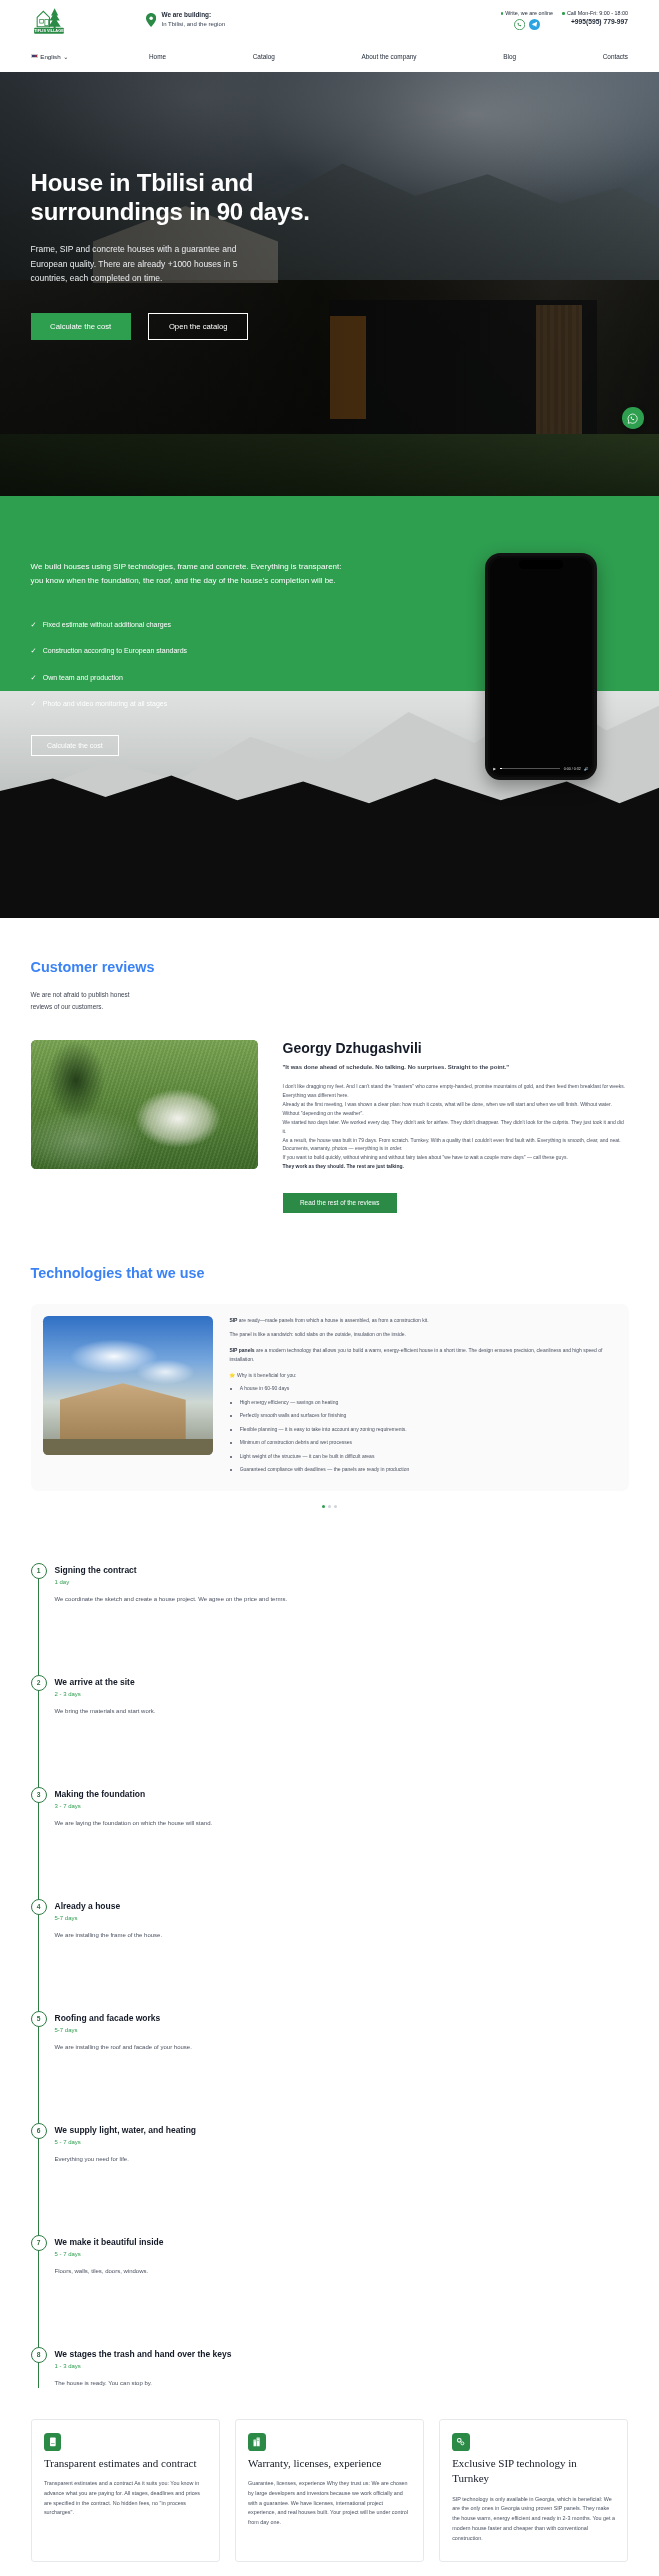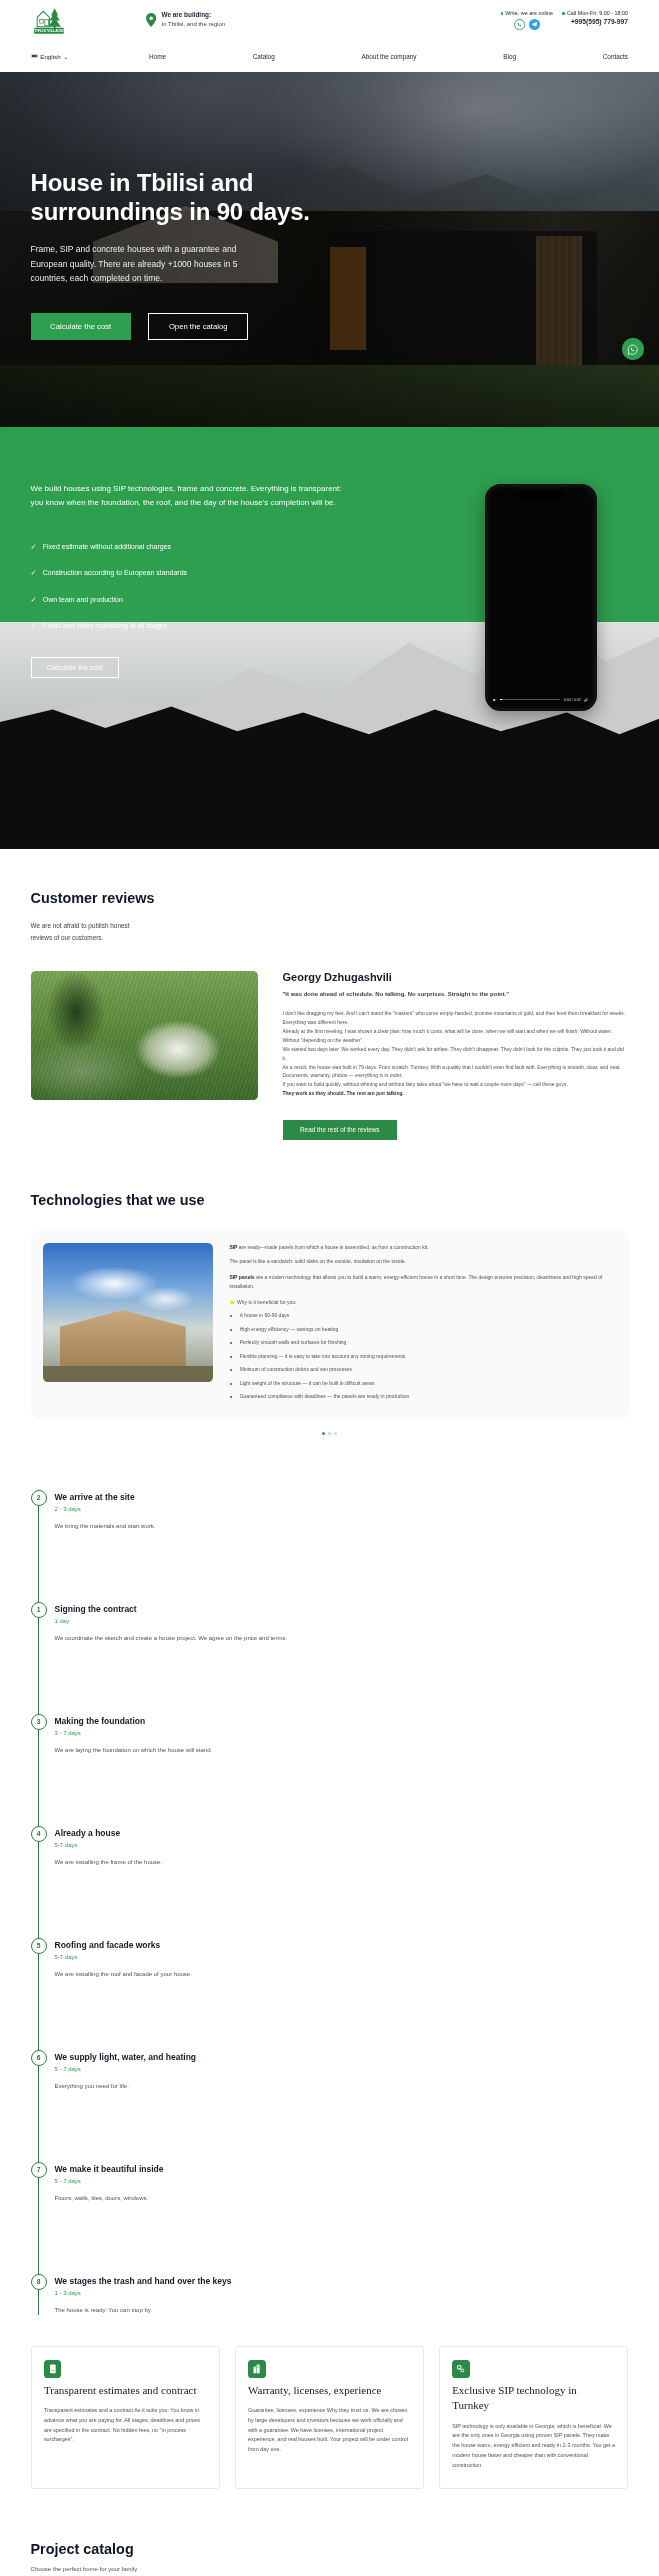--- a/index.html
+++ b/index.html
@@ -36,21 +36,21 @@
   .navbar { height:32px; display:flex; align-items:center; padding: 0 31px; }
   .lang { display:flex; align-items:center; gap:2.6px; font-size:6.2px; }
   .flag { width:6.7px;height:4.6px; display:inline-block; position:relative; overflow:hidden; border:0.3px solid #ccc;}
   .flag i { position:absolute; left:0; right:0; height:0.5px; background:#b22234; }
   .flag .canton { position:absolute; left:0; top:0; width:3.1px;height:2.6px;background:#3c3b6e;}
   .nav-links { margin-left: auto; display:flex; gap:0; width: 479px; justify-content: space-between;}
   .nav-links a { font-size:6.4px; color:#1b2432; text-decoration:none; }
 
   
   .hero {
-    position: relative; height: 355px; overflow:hidden;
+    position: relative; height: 424px; overflow:hidden;
     background: linear-gradient(180deg,#4e5a63 0%, #39434a 28%, #2a2f31 60%, #1d2220 100%);
   }
   .hero-sky { position:absolute; inset:0;
     background:
       radial-gradient(309px 144px at 72% 10%, rgba(216,222,226,.55), rgba(216,222,226,0) 70%),
       radial-gradient(258px 124px at 30% 6%, rgba(190,200,208,.35), rgba(190,200,208,0) 70%),
       linear-gradient(180deg,#6a7885 0%, #55626c 22%, #3c4446 48%, #242a28 78%, #151a16 100%);
   }
   .hero-mtn { position:absolute; left:0; right:0; top:62px; height:134px;
     background: linear-gradient(180deg,#5a6569,#3e4749);
@@ -84,54 +84,54 @@
 
   
   .nine { position:relative; background:#2e9e4f; height:422px; overflow:hidden; }
   .nine-mtn { position:absolute; left:0; right:0; bottom:113px; height:155px; background:#c9cccb;
      clip-path: polygon(0 100%, 16% 72%, 27% 84%, 38% 56%, 50% 74%, 62% 40%, 72% 60%, 84% 30%, 92% 52%, 100% 36%, 100% 100%);}
   .nine-fog { position:absolute; left:0; right:0; bottom:103px; height:124px; background:linear-gradient(180deg,#dfe2e1,#b9bdbc);}
   .nine-dark { position:absolute; left:0; right:0; bottom:0; height:155px; background:#0c0d0c;
      clip-path: polygon(0 18%, 8% 10%, 16% 22%, 26% 8%, 36% 24%, 46% 12%, 56% 26%, 66% 10%, 76% 24%, 86% 12%, 94% 26%, 100% 16%, 100% 100%, 0 100%);}
   .nine-inner { position:relative; width:598px; margin:0 auto; padding-top:37px; z-index:3;}
   .nine h2 { font-size:17.5px; color:#fff; font-weight:700; }
-  .nine .lead { margin-top:18px; font-size:8px; line-height:1.72; color:#fff; max-width:319px;}
+  .nine .lead { margin-top:27px; font-size:8px; line-height:1.72; color:#fff; max-width:319px;}
   .nine ul { margin-top:32px; list-style:none; }
   .nine li { font-size:7px; color:#fff; margin-bottom:17.5px; display:flex; align-items:center; gap:6.2px;}
   .nine li .ck { font-size:7.2px; }
   .nine .btn-ghost { margin-top:9.3px; padding:6.2px 15.5px; font-size:7px; }
   .phone {
     position:absolute; right:62px; top:57px; width:112px; height:227px; background:#0a0a0a;
     border-radius:15.5px; border:3.1px solid #111; z-index:4; box-shadow:0 6.2px 17.5px rgba(0,0,0,.35);
   }
   .phone .screen { position:absolute; inset:2.1px; background:#050505; border-radius:12.4px; overflow:hidden;}
   .phone .notch { position:absolute; left:50%; transform:translateX(-50%); top:4.1px; width:44px;height:9.3px;background:#000;border-radius:6.2px; z-index:5;}
   .phone .ctrl { position:absolute; left:5.2px; right:5.2px; bottom:6.2px; display:flex; align-items:center; gap:3.6px; color:#ddd; font-size:3.6px;}
   .phone .bar { flex:1; height:1px; background:#555; position:relative;}
   .phone .bar i { position:absolute; left:0; top:0; bottom:0; width:4%; background:#fff;}
 
   
   .sec { width:598px; margin:0 auto; }
   .reviews { padding-top:41px; }
-  .h2 { font-size:14.4px; font-weight:700; color:#0f172a; }
+  .h2 { font-size:14.4px; font-weight:700; color:#3b82f6; }
   .reviews .sub { margin-top:14.4px; font-size:6.4px; line-height:1.85; color:#3d4350; max-width:113px;}
   .rev-row { margin-top:27px; display:flex; gap:25px; }
   .rev-photo { width:227px; height:129px; border-radius:5.2px; flex:0 0 auto; overflow:hidden; position:relative;
     background: linear-gradient(180deg,#6f9b4a,#3f6a2c);}
   .rev-photo .lawn { position:absolute; inset:0; background:
       radial-gradient(93px 46px at 22% 78%, rgba(255,255,255,.22), transparent 70%),
       repeating-linear-gradient(108deg, rgba(255,255,255,.05) 0 1.5px, rgba(0,0,0,.05) 1.5px 3.6px),
       linear-gradient(180deg,#7aa453 0%, #5d8a3c 42%, #3d6a29 100%);}
   .rev-photo .people { position:absolute; left:46%; top:38%; width:38%; height:46%;
      background:radial-gradient(closest-side, rgba(250,248,245,.95), rgba(240,236,228,.5) 70%, transparent);
      border-radius:40% 40% 30% 30%;}
   .rev-photo .tree2 { position:absolute; left:2%; top:-12%; width:36%; height:86%;
      background:radial-gradient(closest-side, rgba(30,56,22,.92), transparent 72%);}
   .rev-body { flex:1; }
-  .rev-name { font-size:11px; font-weight:700; color:#141a27; }
+  .rev-name { font-size:14px; font-weight:700; color:#141a27; }
   .rev-lead { margin-top:7.2px; font-size:6px; font-weight:700; color:#3d4350; line-height:1.6; }
   .rev-text { margin-top:9.3px; font-size:5px; line-height:1.78; color:#4a5160; white-space:pre-line;}
   .rev-btn { margin-top:21.6px; background:#2a8a46; color:#fff; border:none; font-size:6.4px; padding:6.7px 17.5px; cursor:pointer; font-family:inherit;}
 
   
   .tech { padding-top:52px; }
   .tech-card { margin-top:23px; background:#fafafa; border-radius:7.2px; padding:12.4px; display:flex; gap:16.5px; }
   .tech-img { width:170px; height:139px; border-radius:5.2px; flex:0 0 auto; overflow:hidden; position:relative;
     background:linear-gradient(180deg,#2f6fc4 0%, #75a6dd 32%, #cfd8d2 62%, #8a8f7e 100%);}
   .tech-img .cloud { position:absolute; left:6%; top:12%; width:72%; height:34%;
@@ -377,30 +377,30 @@
     <i></i>
     <i></i>
   </div>
 </section>
 
 <section class="sec stages">
   <div class="timeline">
     <div class="tl-line"></div>
 
     <div class="step">
+      <div class="num">1</div>
+      <h3>Signing the contract</h3>
+      <div class="dur">1 day</div>
+      <div class="desc">We coordinate the sketch and create a house project. We agree on the price and terms.</div>
+    </div>
+    <div class="step">
       <div class="num">2</div>
       <h3>We arrive at the site</h3>
       <div class="dur">2 - 3 days</div>
       <div class="desc">We bring the materials and start work.</div>
-    </div>
-    <div class="step">
-      <div class="num">1</div>
-      <h3>Signing the contract</h3>
-      <div class="dur">1 day</div>
-      <div class="desc">We coordinate the sketch and create a house project. We agree on the price and terms.</div>
     </div>
     <div class="step">
       <div class="num">3</div>
       <h3>Making the foundation</h3>
       <div class="dur">3 - 7 days</div>
       <div class="desc">We are laying the foundation on which the house will stand.</div>
     </div>
     <div class="step">
       <div class="num">4</div>
       <h3>Already a house</h3>

